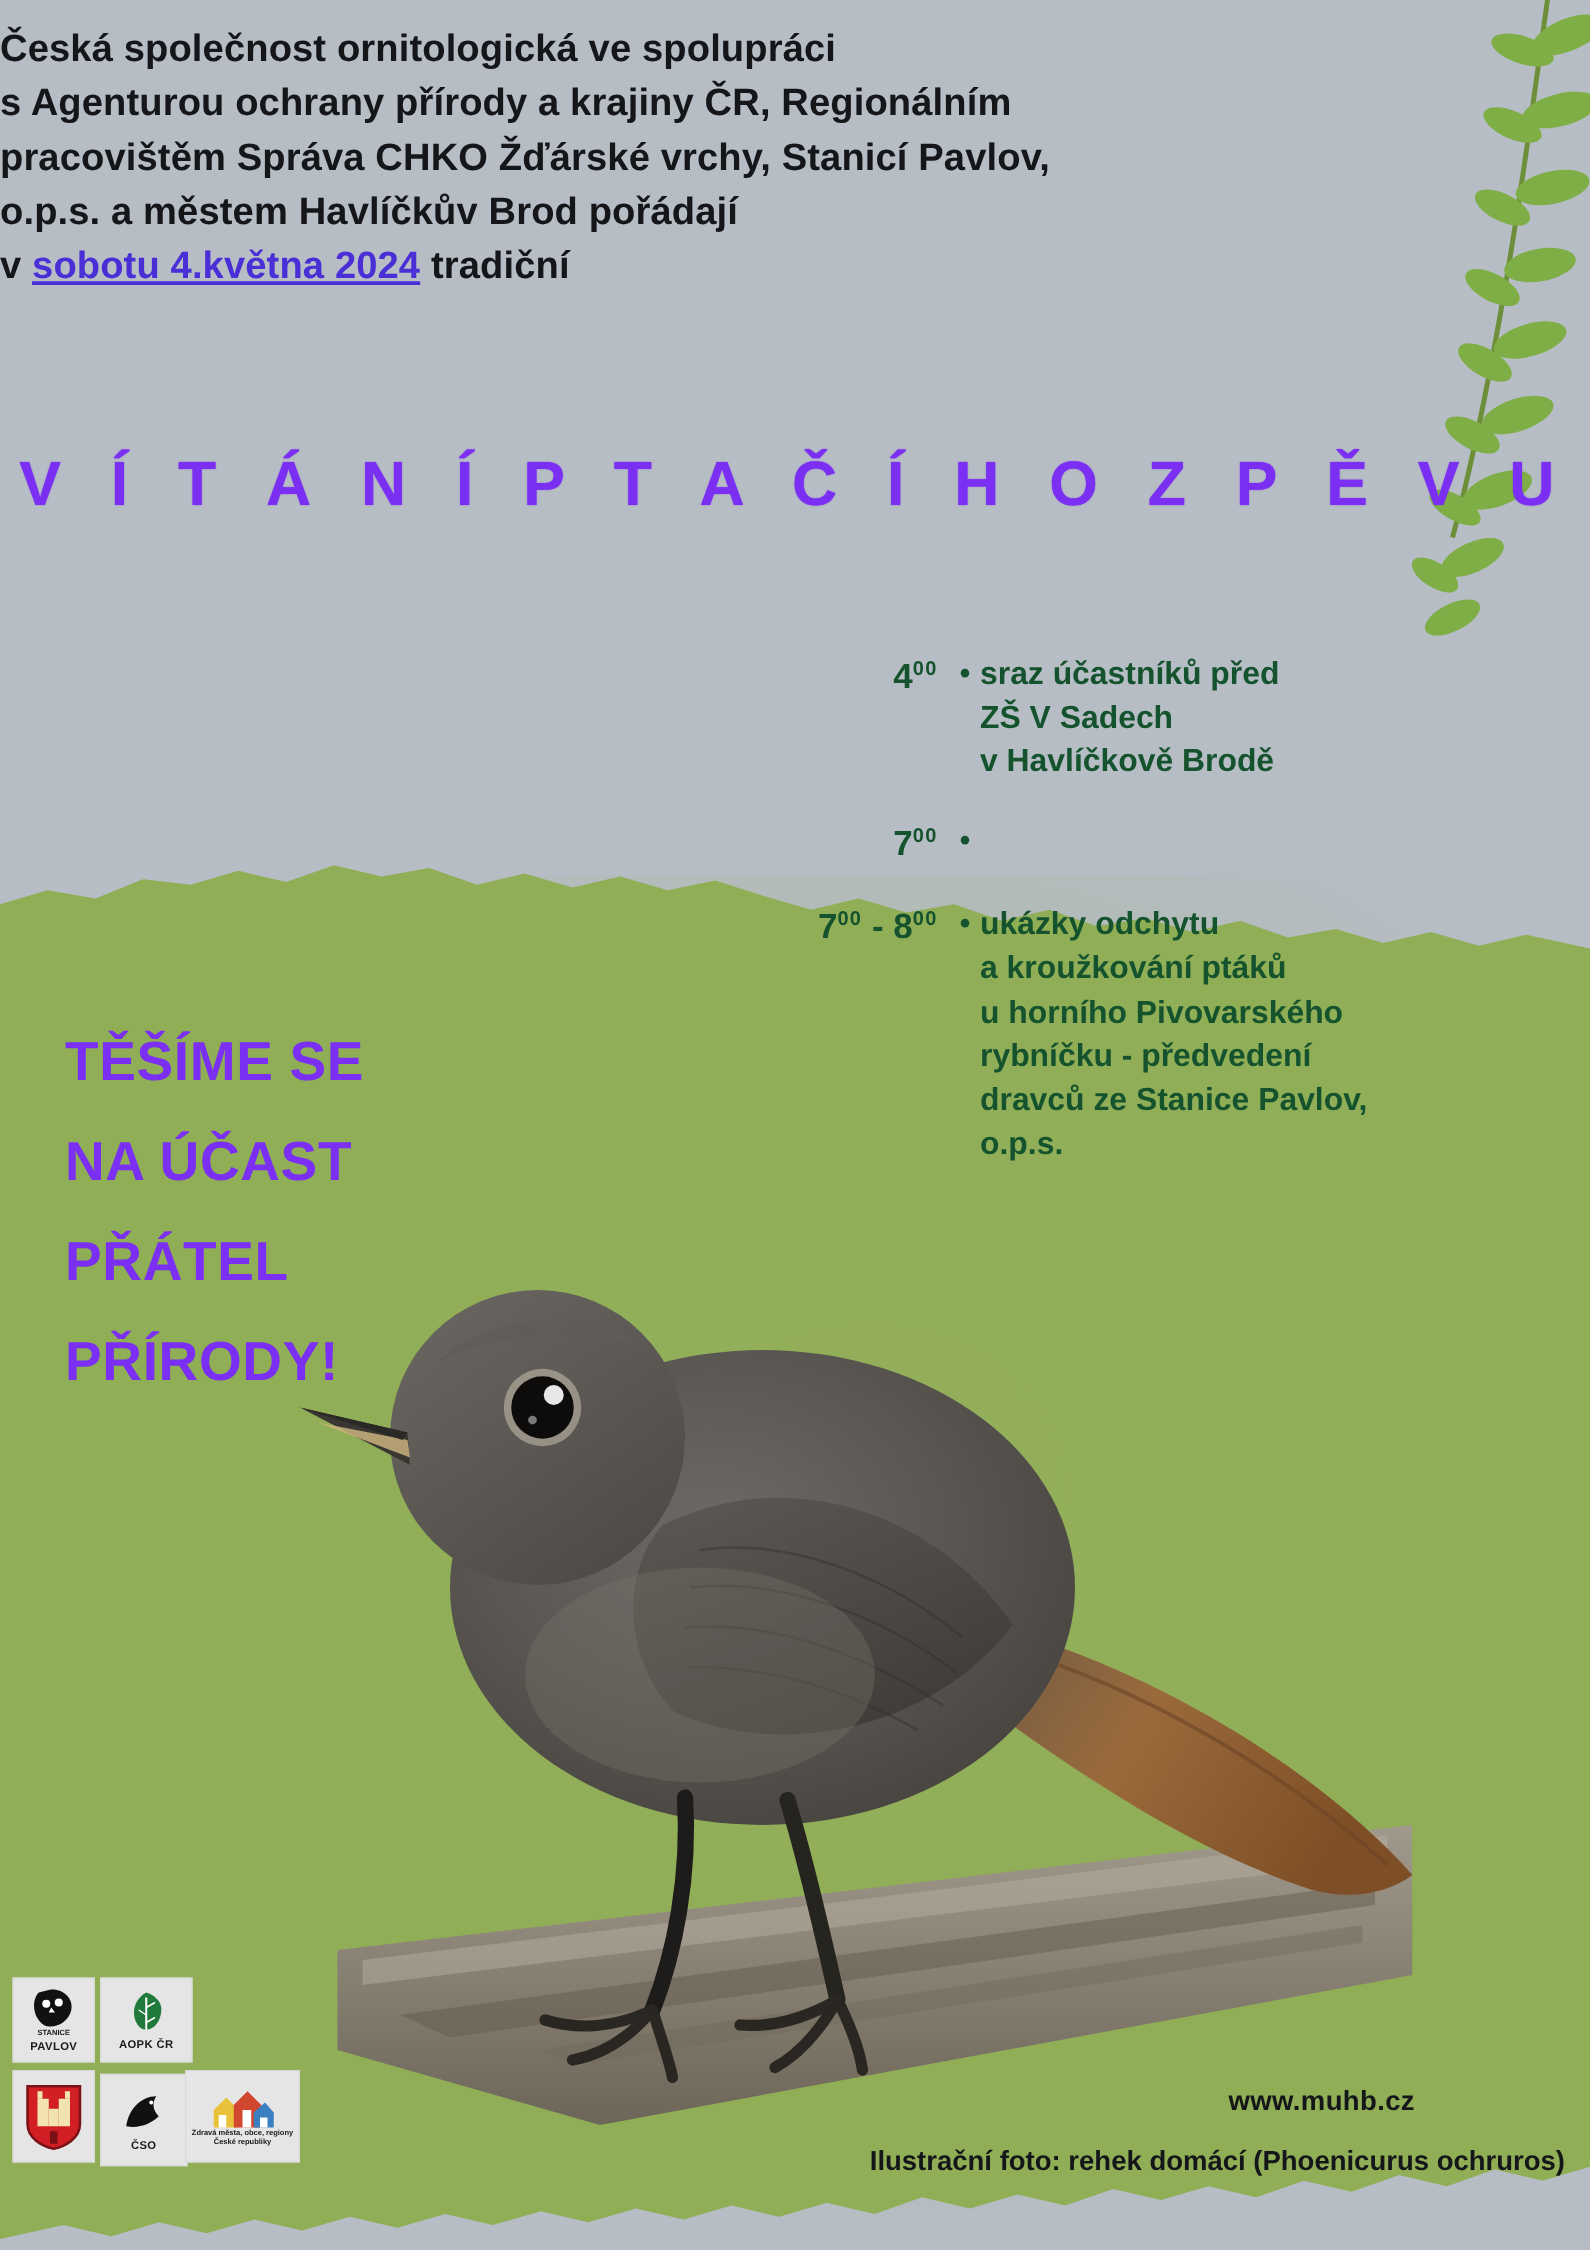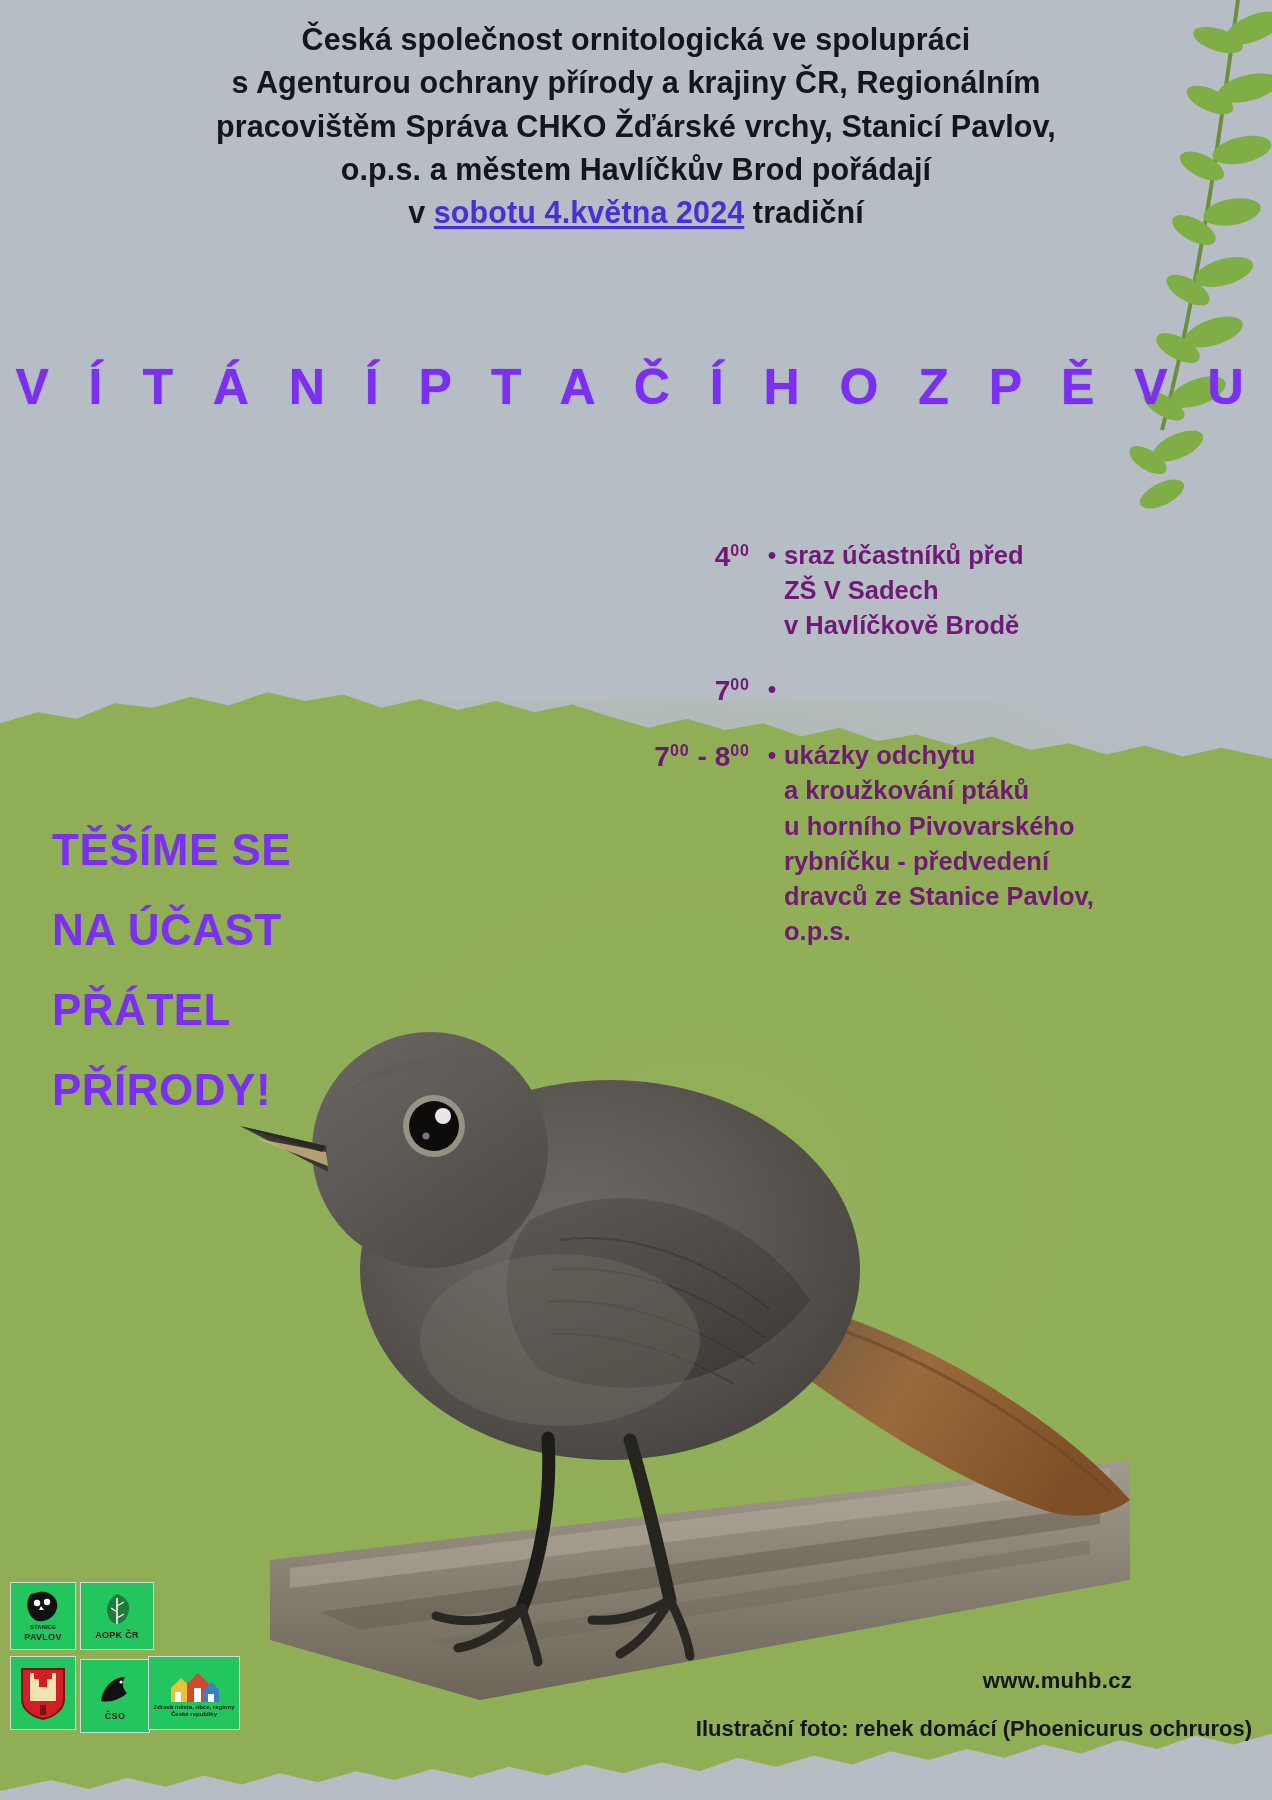--- a/index.html
+++ b/index.html
@@ -50,21 +50,20 @@
     background: radial-gradient(ellipse at 55% 45%, rgba(150,175,95,0.55) 0%, rgba(143,174,85,0) 70%);
     pointer-events: none;
   }
 
   
   .header {
     position: absolute;
     top: 18px;
     left: 0;
     width: 1272px;
-    text-align: center;
     font-size: 30.5px;
     font-weight: bold;
     line-height: 1.42;
     color: #14161a;
     letter-spacing: 0.1px;
   }
   .header .line { display: block; }
   .date-underline {
     color: #4b2fd6;
     text-decoration: underline;
@@ -82,23 +81,23 @@
     font-weight: bold;
     color: #7b2ff2;
     letter-spacing: 13px;
     text-shadow: 0 0 1px #7b2ff2;
   }
 
   
   .schedule {
     position: absolute;
     left: 545px;
-    top: 538px;
+    top: 522px;
     width: 700px;
-    color: #701a75;
+    color: #14532d;
     font-size: 25.5px;
     font-weight: bold;
     line-height: 1.38;
   }
   .sched-row {
     display: flex;
     margin-bottom: 28px;
   }
   .sched-time {
     width: 205px;
@@ -161,21 +160,21 @@
   
   .logos {
     position: absolute;
     left: 8px;
     bottom: 8px;
     width: 250px;
     height: 210px;
   }
   .logo-box {
     position: absolute;
-    background: #22c55e;
+    background: #e5e5e5;
     border: 1px solid #d9d9d9;
     box-sizing: border-box;
     display: flex;
     flex-direction: column;
     align-items: center;
     justify-content: center;
     font-size: 8px;
     font-weight: bold;
     color: #1a1a1a;
     text-align: center;

